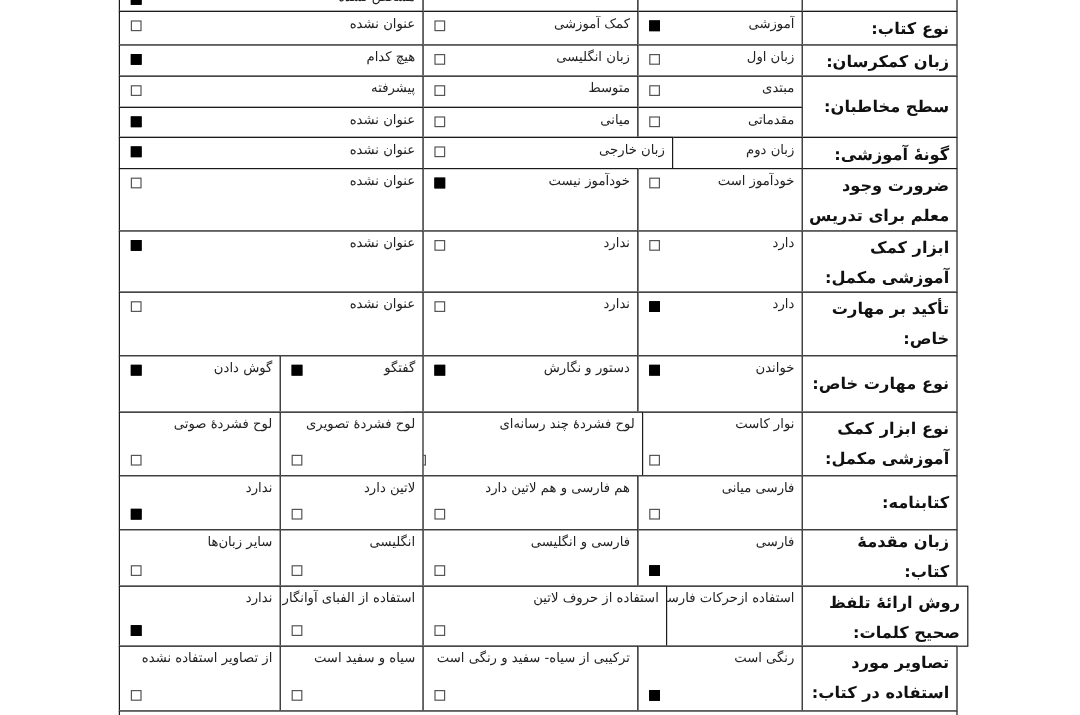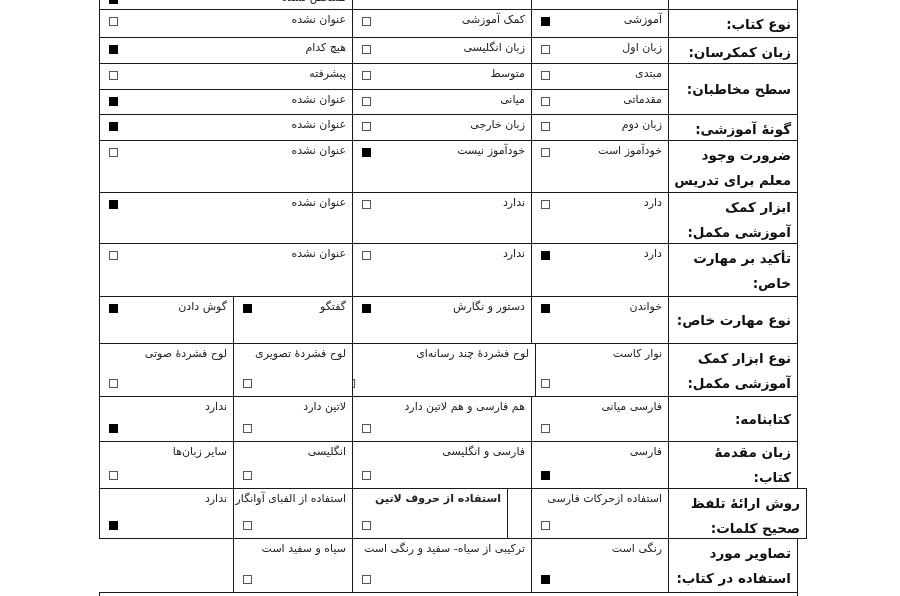--- a/index.html
+++ b/index.html
@@ -109,21 +109,21 @@
       <span class="opt-text">عنوان نشده</span>
       <span class="cb on" style="left: 9px; top: 7px;"></span>
     </div>
     <div class="cell" style="left: 668px; top: 114px; width: 130px; height: 27px;">
       <div class="label">گونهٔ آموزشی:</div>
     </div>
     <div class="cell" style="left: 531px; top: 114px; width: 138px; height: 27px;">
       <span class="opt-text">زبان دوم</span>
       <span class="cb" style="left: 9px; top: 7px;"></span>
     </div>
-    <div class="cell" style="left: 352px; top: 114px; width: 180px; height: 27px;">
+    <div class="cell" style="left: 352px; top: 114px; width: 209px; height: 27px;">
       <span class="opt-text">زبان خارجی</span>
       <span class="cb" style="left: 9px; top: 7px;"></span>
     </div>
     <div class="cell" style="left: 99px; top: 114px; width: 254px; height: 27px;">
       <span class="opt-text">عنوان نشده</span>
       <span class="cb on" style="left: 9px; top: 7px;"></span>
     </div>
     <div class="cell" style="left: 668px; top: 140px; width: 130px; height: 53px;">
       <div class="label">ضرورت وجود معلم برای تدریس کتاب:</div>
     </div>
@@ -245,21 +245,21 @@
       <span class="opt-text">سایر زبان‌ها</span>
       <span class="cb" style="left: 9px; top: 29px;"></span>
     </div>
     <div class="cell" style="left: 668px; top: 488px; width: 139px; height: 51px;">
       <div class="label">روش ارائهٔ تلفظ صحیح کلمات:</div>
     </div>
     <div class="cell" style="left: 531px; top: 488px; width: 138px; height: 51px;">
       <span class="opt-text">استفاده ازحرکات فارسی</span>
       <span class="cb" style="left: 9px; top: 32px;"></span>
     </div>
-    <div class="cell" style="left: 352px; top: 488px; width: 156px; height: 51px; font-weight: bold;">
+    <div class="cell" style="left: 352px; top: 488px; width: 204px; height: 51px;">
       <span class="opt-text">استفاده از حروف لاتین</span>
       <span class="cb" style="left: 9px; top: 32px;"></span>
     </div>
     <div class="cell" style="left: 233px; top: 488px; width: 120px; height: 51px;">
       <span class="opt-text">استفاده از الفبای آوانگار</span>
       <span class="cb" style="left: 9px; top: 32px;"></span>
     </div>
     <div class="cell" style="left: 99px; top: 488px; width: 135px; height: 51px;">
       <span class="opt-text">ندارد</span>
       <span class="cb on" style="left: 9px; top: 32px;"></span>
@@ -270,16 +270,20 @@
     <div class="cell" style="left: 531px; top: 538px; width: 138px; height: 55px;">
       <span class="opt-text">رنگی است</span>
       <span class="cb on" style="left: 9px; top: 36px;"></span>
     </div>
     <div class="cell" style="left: 352px; top: 538px; width: 180px; height: 55px;">
       <span class="opt-text">ترکیبی از سیاه- سفید و رنگی است</span>
       <span class="cb" style="left: 9px; top: 36px;"></span>
     </div>
     <div class="cell" style="left: 233px; top: 538px; width: 120px; height: 55px;">
       <span class="opt-text">سیاه و سفید است</span>
+      <span class="cb" style="left: 9px; top: 36px;"></span>
+    </div>
+    <div class="cell" style="left: 99px; top: 538px; width: 135px; height: 55px;">
+      <span class="opt-text">از تصاویر استفاده نشده</span>
       <span class="cb" style="left: 9px; top: 36px;"></span>
     </div>
     <div class="cell" style="left: 99px; top: 592px; width: 699px; height: 29px;"></div>
   </div>
 
 </body></html>

